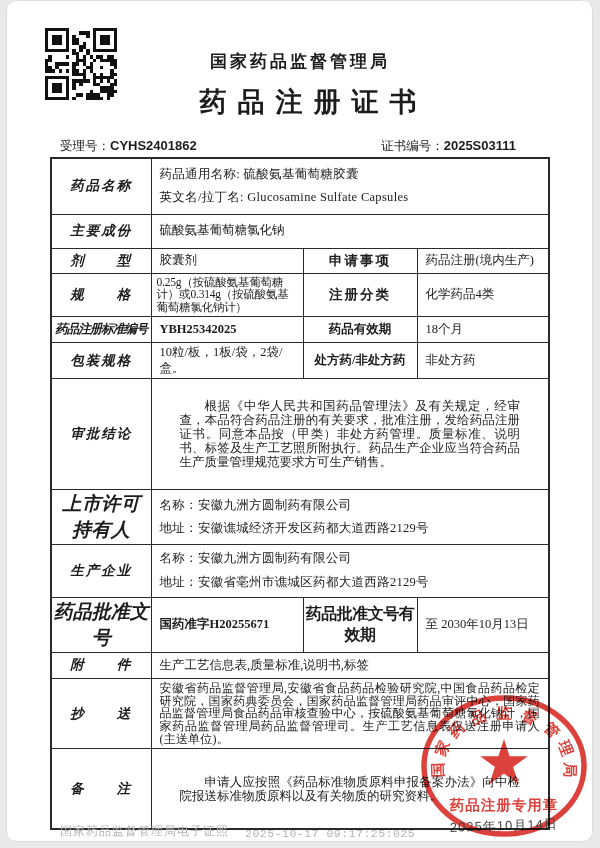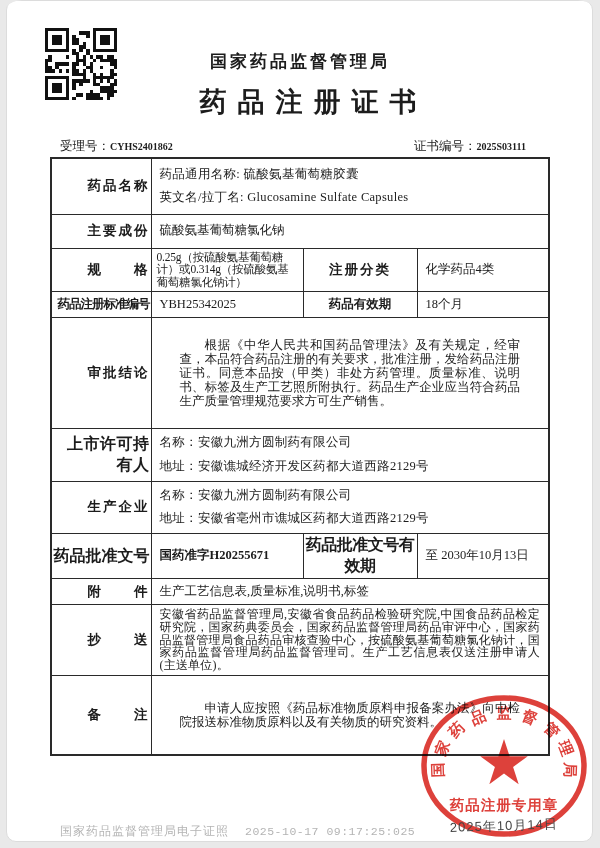--- a/index.html
+++ b/index.html
@@ -8,47 +8,47 @@
   .card{position:absolute;left:6px;top:0;width:587px;height:842px;background:#ffffff;border:1px solid #dcdcdc;border-radius:10px;box-sizing:border-box;}
 
   .qr{position:absolute;left:45px;top:28px;width:72px;height:72px;}
 
   .org-title{position:absolute;left:0;top:50px;width:100%;text-align:center;
     font-family:"Liberation Sans","DejaVu Sans",sans-serif;font-weight:bold;font-size:17px;letter-spacing:3px;}
   .doc-title{position:absolute;left:0;top:84px;width:100%;text-align:center;
     font-size:27px;font-weight:600;letter-spacing:11px;text-indent:11px;margin-left:8px;}
 
   .meta{position:absolute;top:138px;font-size:12.5px;}
-  .meta b{font-family:Liberation Serif, serif;font-size:10px;}
+  .meta b{font-family:Liberation Sans, sans-serif;font-size:13px;}
   .meta-left{left:60px;}
-  .meta-right{right:74px;text-align:right;}
+  .meta-right{right:84px;text-align:right;}
 
   table.reg{position:absolute;left:50px;top:157px;width:498px;border-collapse:collapse;table-layout:fixed;
     border:2px solid #2a2a2a;}
   table.reg td{border:1px solid #2a2a2a;vertical-align:middle;overflow:hidden;}
-  td.lbl{font-weight:bold;font-size:13.5px;text-align:right;letter-spacing:2px;}
+  td.lbl{font-weight:bold;font-size:13.5px;text-align:center;letter-spacing:2px;font-style:italic;}
   td.lbl.sm{font-size:12.5px;letter-spacing:-1px;}
-  td.lbl.md{font-size:16px;letter-spacing:0;}
+  td.lbl.md{font-size:19px;letter-spacing:0;}
   td.val{font-size:12.5px;padding:2px 8px;line-height:1.25;}
   td.val .ln{line-height:1.9;letter-spacing:0.3px;}
   td.val.tight{font-size:11.5px;line-height:1.12;padding:2px 5px;letter-spacing:-0.2px;}
   td.val.para{font-size:12.5px;line-height:1.12;text-align:justify;padding:6px 28px;}
   td.val.para .indent{text-indent:2em;}
   td.val.list{font-size:12px;line-height:1.06;text-align:justify;padding:3px 8px;letter-spacing:0.2px;}
   td.lbl2{font-weight:bold;font-size:13.5px;text-align:center;letter-spacing:2px;}
   td.lbl2.sq{font-size:16px;letter-spacing:-0.5px;}
   td.lbl2.md{font-size:12.5px;letter-spacing:0;}
 
   .seal{position:absolute;left:418px;top:694px;width:172px;height:148px;opacity:.88;mix-blend-mode:multiply;}
   .seal text{font-family:"Liberation Sans","DejaVu Sans",sans-serif;}
   .seal-arc-char{font-size:15px;font-weight:bold;text-anchor:middle;}
   .seal-title{font-size:14.5px;font-weight:bold;text-anchor:middle;letter-spacing:1px;}
   .seal-date{font-size:13px;text-anchor:middle;fill:#2b2b2b;letter-spacing:1px;font-family:"Liberation Serif","DejaVu Serif",serif;}
 
-  .footer{position:absolute;left:60px;top:823px;width:500px;display:flex;gap:16px;align-items:center;
+  .footer{position:absolute;left:60px;top:823px;width:500px;display:flex;gap:16px;align-items:flex-end;
     color:#b4b4b4;font-size:12px;letter-spacing:1px;white-space:nowrap;}
   .footer .mono{font-family:"Liberation Mono","DejaVu Sans Mono",monospace;font-size:11.5px;letter-spacing:0.5px;}
 </style>
 </head>
 <body>
 
 <div id="page">
   <div class="card"></div>
 
   <svg class="qr" id="qr" viewBox="0 0 21 21" shape-rendering="crispEdges">
@@ -294,31 +294,43 @@
       <td class="lbl">药品名称</td>
       <td class="val" colspan="3">
         <div class="ln">药品通用名称: 硫酸氨基葡萄糖胶囊</div>
         <div class="ln">英文名/拉丁名: Glucosamine Sulfate Capsules</div>
       </td>
     </tr>
     <tr style="height:34px">
       <td class="lbl">主要成份</td>
       <td class="val" colspan="3">硫酸氨基葡萄糖氯化钠</td>
     </tr>
+    <tr style="height:25px">
+      <td class="lbl">剂　　型</td>
+      <td class="val">胶囊剂</td>
+      <td class="lbl2">申请事项</td>
+      <td class="val">药品注册(境内生产)</td>
+    </tr>
     <tr style="height:38px">
       <td class="lbl">规　　格</td>
       <td class="val tight">0.25g（按硫酸氨基葡萄糖计）或0.314g（按硫酸氨基葡萄糖氯化钠计）</td>
       <td class="lbl2">注册分类</td>
       <td class="val">化学药品4类</td>
     </tr>
     <tr style="height:26px">
       <td class="lbl sm">药品注册标准编号</td>
-      <td class="val" style="font-weight:normal">YBH25342025</td>
+      <td class="val" style="font-weight:bold">YBH25342025</td>
       <td class="lbl2 md">药品有效期</td>
       <td class="val">18个月</td>
+    </tr>
+    <tr style="height:31px">
+      <td class="lbl">包装规格</td>
+      <td class="val">10粒/板，1板/袋，2袋/盒。</td>
+      <td class="lbl2 md">处方药/非处方药</td>
+      <td class="val">非处方药</td>
     </tr>
     <tr style="height:111px">
       <td class="lbl">审批结论</td>
       <td class="val para" colspan="3">
         <div class="indent">根据《中华人民共和国药品管理法》及有关规定，经审查，本品符合药品注册的有关要求，批准注册，发给药品注册证书。同意本品按（甲类）非处方药管理。质量标准、说明书、标签及生产工艺照所附执行。药品生产企业应当符合药品生产质量管理规范要求方可生产销售。</div>
       </td>
     </tr>
     <tr style="height:46px">
       <td class="lbl md" style="letter-spacing:0.5px">上市许可持有人</td>
       <td class="val" colspan="3">

